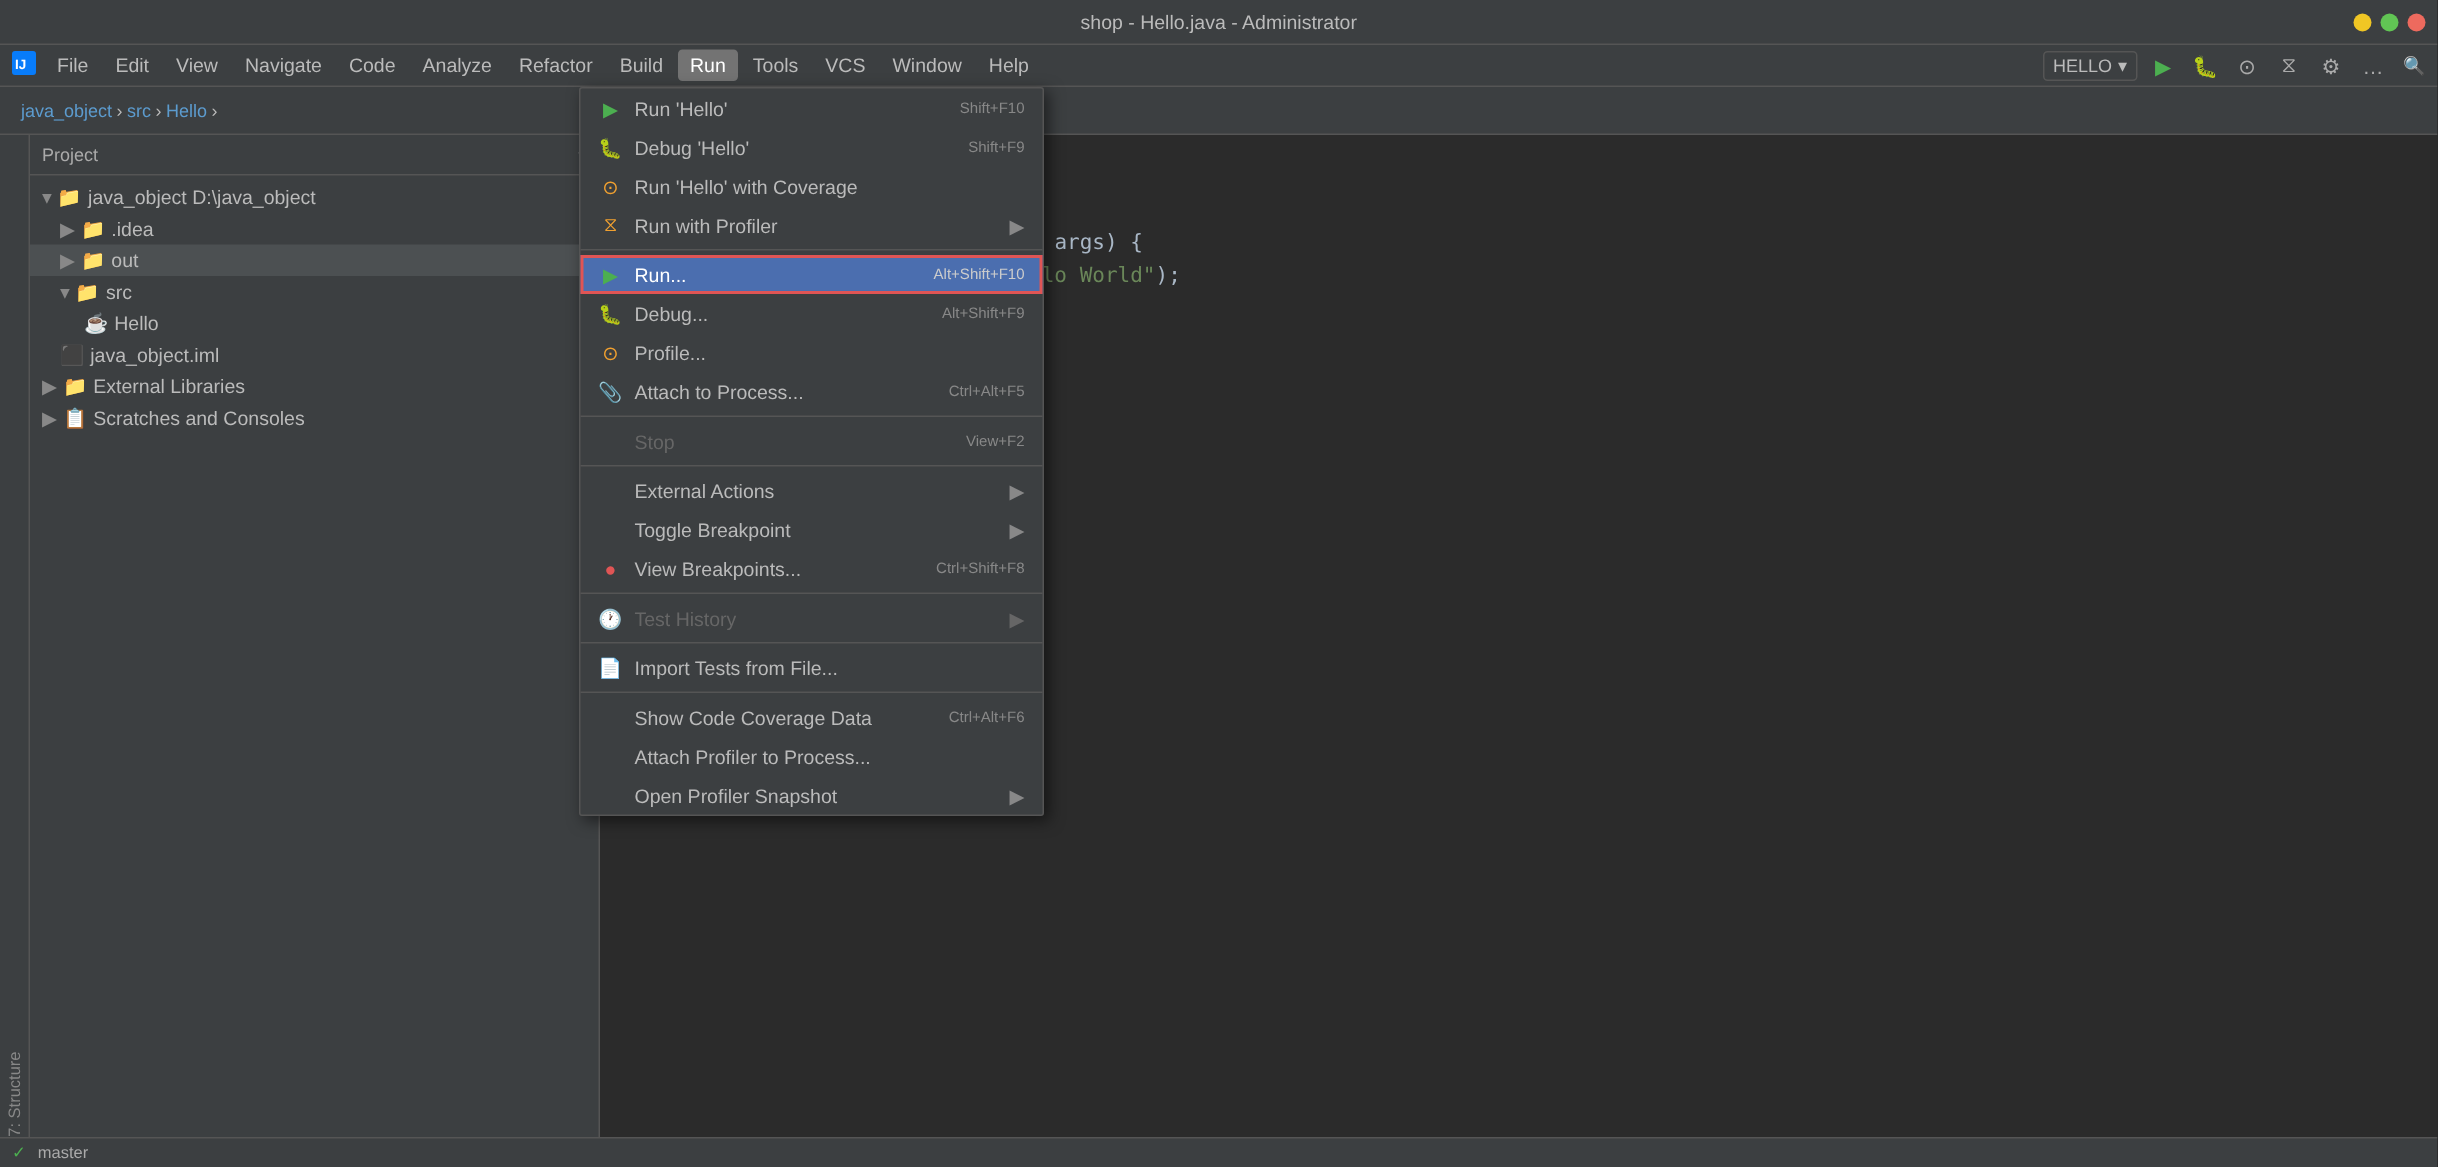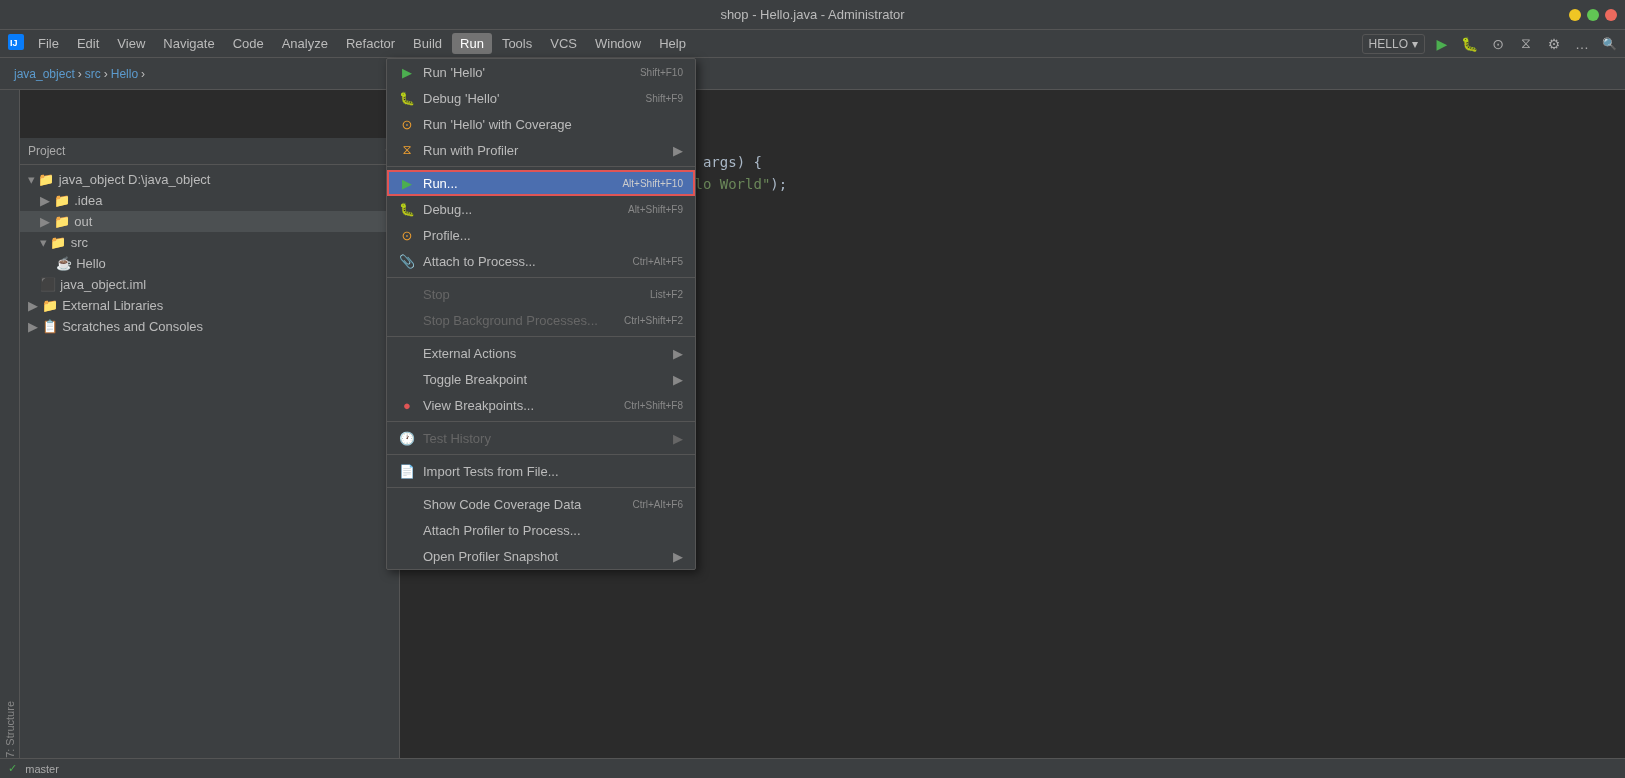--- a/index.html
+++ b/index.html
@@ -78,21 +78,20 @@
     }
 
     
     .sidebar {
       width: 380px;
       background: #3c3f41;
       border-right: 1px solid #555;
       display: flex;
       flex-direction: column;
       overflow: hidden;
-      margin-top: 48px;
     }
     .sidebar-header {
       padding: 6px 8px;
       display: flex;
       align-items: center;
       justify-content: space-between;
       border-bottom: 1px solid #555;
       font-size: 12px;
       color: #aaa;
     }
@@ -431,28 +430,23 @@
     <span>Attach to Process...</span>
     <span class="shortcut">Ctrl+Alt+F5</span>
   </div>
 
 
   <div class="menu-separator"></div>
 
   <div class="menu-entry disabled">
     <span class="menu-icon"></span>
     <span>Stop</span>
-    <span class="shortcut">List+F2</span>
-  </div>
-
-  <div class="menu-entry disabled">
-    <span class="menu-icon"></span>
-    <span>Stop Background Processes...</span>
-    <span class="shortcut">Ctrl+Shift+F2</span>
-  </div>
+    <span class="shortcut">View+F2</span>
+  </div>
+
 
 
   <div class="menu-separator"></div>
 
   <div class="menu-entry">
     <span class="menu-icon"></span>
     <span>External Actions</span>
     <span class="arrow">▶</span>
   </div>
 

